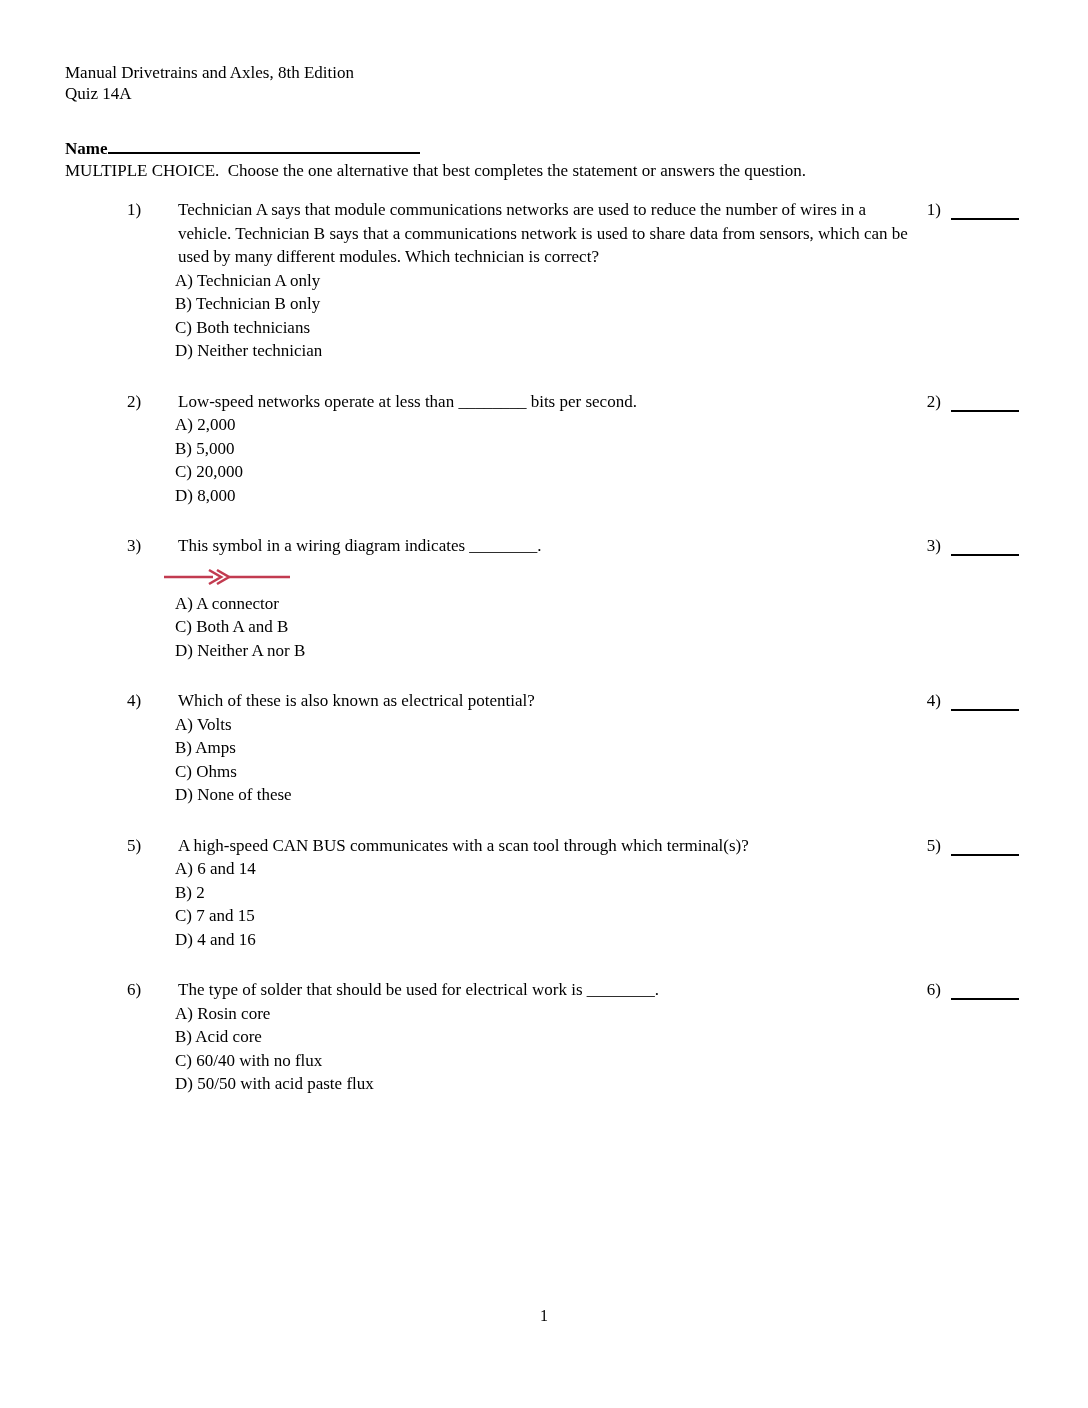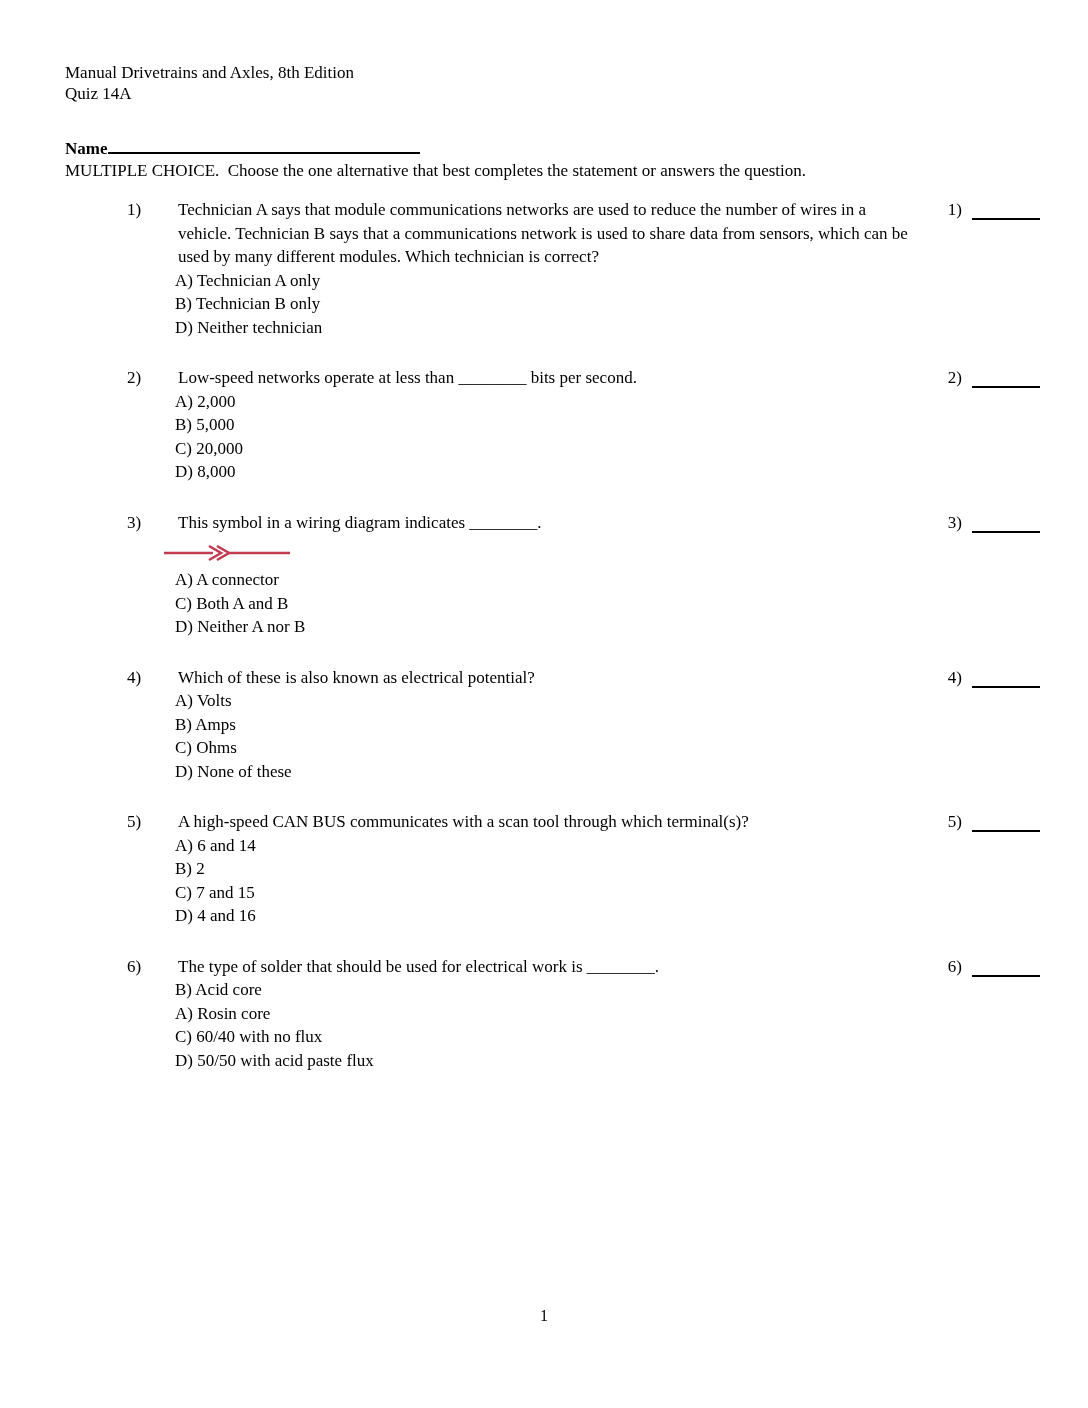--- a/index.html
+++ b/index.html
@@ -5,21 +5,21 @@
   html, body { margin: 0; padding: 0; background: #ffffff; }
   .page {
     position: relative;
     width: 1088px;
     height: 1408px;
     box-sizing: border-box;
     background: #ffffff;
     color: #000000;
     font-family: "Liberation Serif", serif;
     font-size: 17px;
-    padding: 62px 48px 0 65px;
+    padding: 62px 69px 0 65px;
     overflow: hidden;
   }
   .doc-title, .doc-subtitle {
     line-height: 21px;
     font-weight: normal;
   }
   .name-row {
     margin-top: 30px;
     font-weight: bold;
     line-height: 22px;
@@ -100,20 +100,21 @@
         <span class="q-num">1)</span>
         <span class="q-text">Technician A says that module communications networks are used to reduce the number of wires in a vehicle. Technician B says that a communications network is used to share data from sensors, which can be used by many different modules. Which technician is correct?</span>
         <span class="q-answer">
           <span class="ans-num">1)</span>
           <span class="ans-blank"></span>
         </span>
       </div>
       <div class="options">
         <div class="option">A) Technician A only</div>
         <div class="option">B) Technician B only</div>
+        <div class="option">C) Both technicians</div>
         <div class="option">D) Neither technician</div>
       </div>
     </div>
 
     <div class="question">
       <div class="q-row">
         <span class="q-num">2)</span>
         <span class="q-text">Low-speed networks operate at less than ________ bits per second.</span>
         <span class="q-answer">
           <span class="ans-num">2)</span>
@@ -189,22 +190,22 @@
     <div class="question">
       <div class="q-row">
         <span class="q-num">6)</span>
         <span class="q-text">The type of solder that should be used for electrical work is ________.</span>
         <span class="q-answer">
           <span class="ans-num">6)</span>
           <span class="ans-blank"></span>
         </span>
       </div>
       <div class="options">
+        <div class="option">A) Rosin core</div>
         <div class="option">B) Acid core</div>
-        <div class="option">A) Rosin core</div>
         <div class="option">C) 60/40 with no flux</div>
         <div class="option">D) 50/50 with acid paste flux</div>
       </div>
     </div>
 
   </div>
 
   <div class="page-footer">1</div>
 
 </div>

